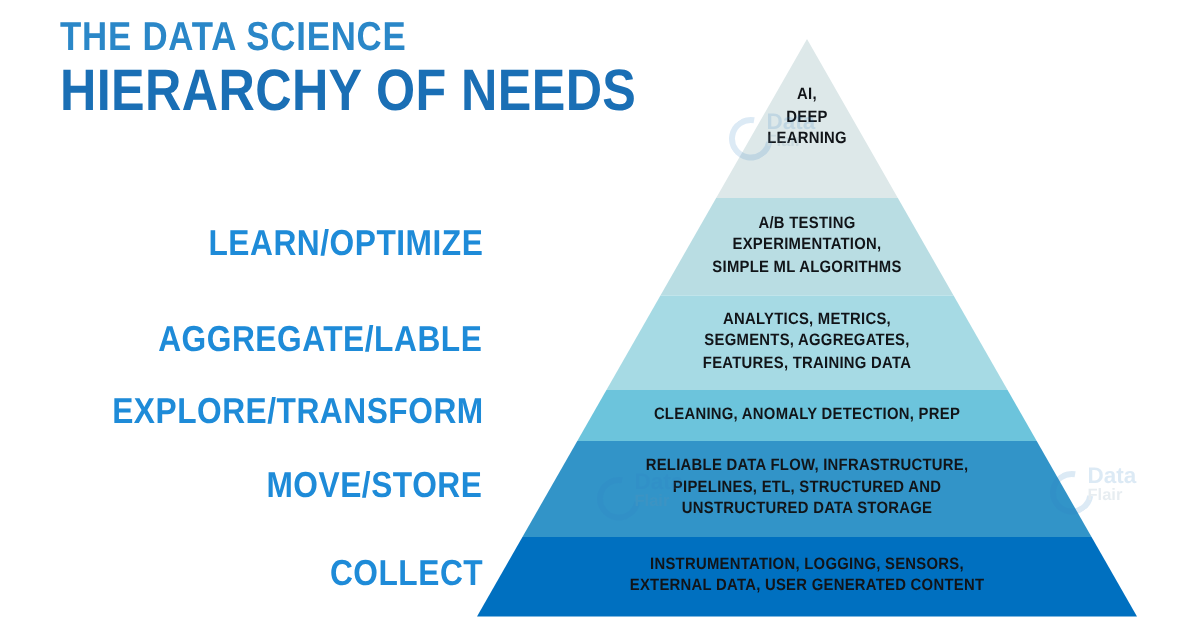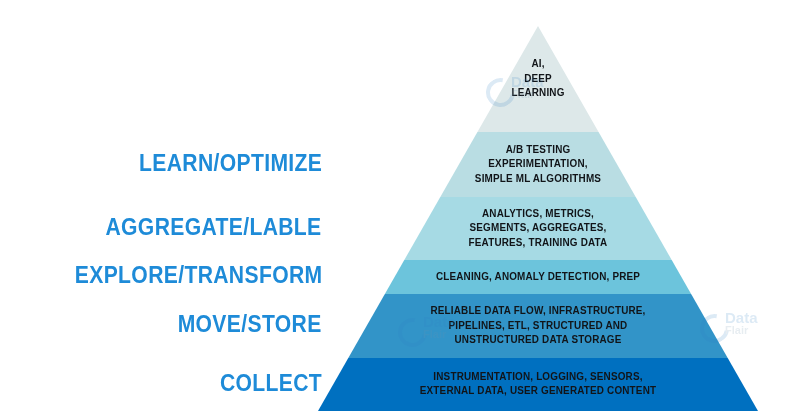--- a/index.html
+++ b/index.html
@@ -80,20 +80,24 @@
     color:#2f7fc4;
   }
   .wm-text .d{font-size:15px;display:block;}
   .wm-text .f{font-size:11px;display:block;color:#6f93ad;}
 </style>
 </head>
 <body>
 
 <div id="canvas">
 
+  <div class="title-block">
+    <div class="title-line1">THE DATA SCIENCE</div>
+    <div class="title-line2">HIERARCHY OF NEEDS</div>
+  </div>
 
   <svg id="pyramid" viewBox="0 0 802 420">
       <polygon points="538,26 538,26 598.5714285714286,132 477.42857142857144,132" fill="#dde8e9"></polygon>
       <polygon points="477.42857142857144,132 598.5714285714286,132 635.7142857142857,197 440.2857142857143,197" fill="#b9dde3"></polygon>
       <polygon points="440.2857142857143,197 635.7142857142857,197 671.7142857142858,260 404.2857142857143,260" fill="#a6dae4"></polygon>
       <polygon points="404.2857142857143,260 671.7142857142858,260 691.1428571428571,294 384.8571428571429,294" fill="#6cc4dc"></polygon>
       <polygon points="384.8571428571429,294 691.1428571428571,294 727.7142857142857,358 348.28571428571433,358" fill="#3294c8"></polygon>
       <polygon points="348.28571428571433,358 727.7142857142857,358 758,411 318,411" fill="#0070c0"></polygon>
     </svg>
 

